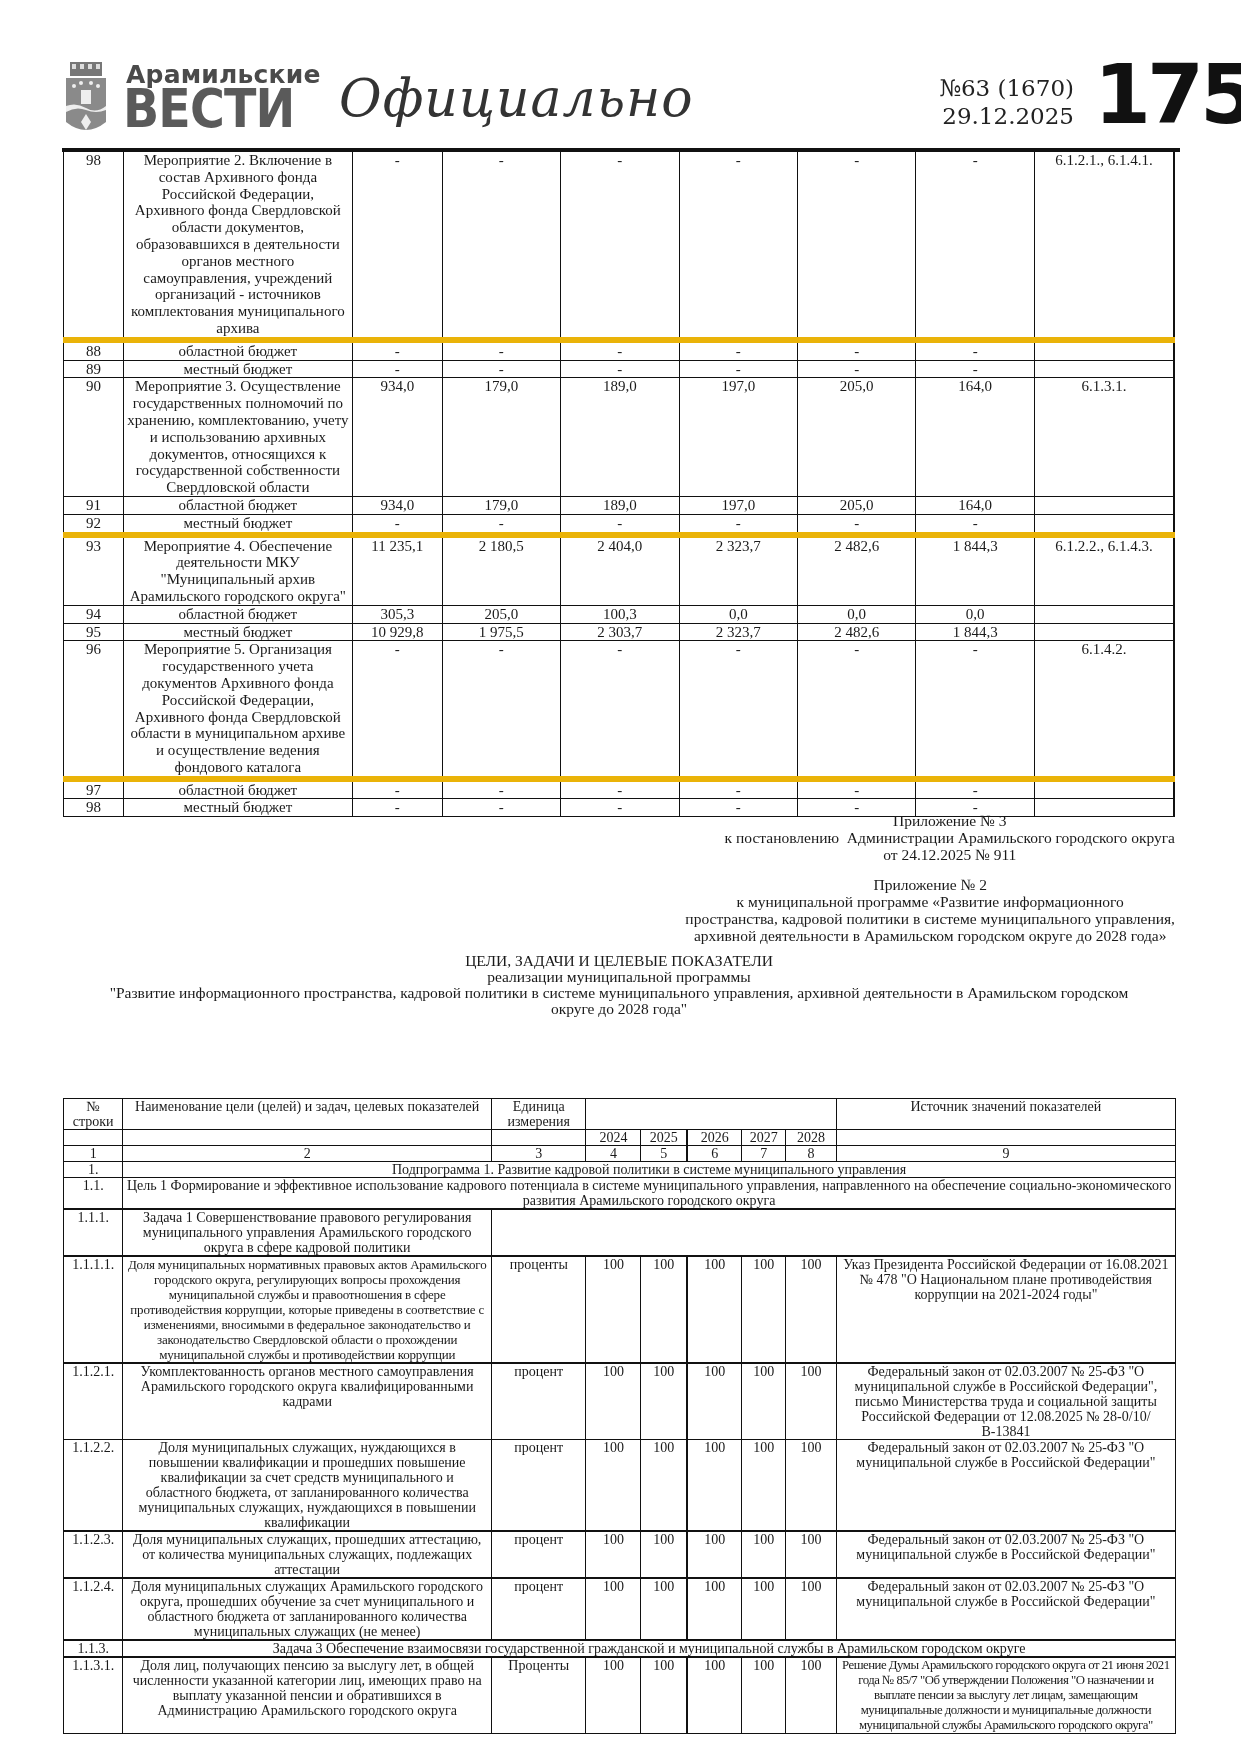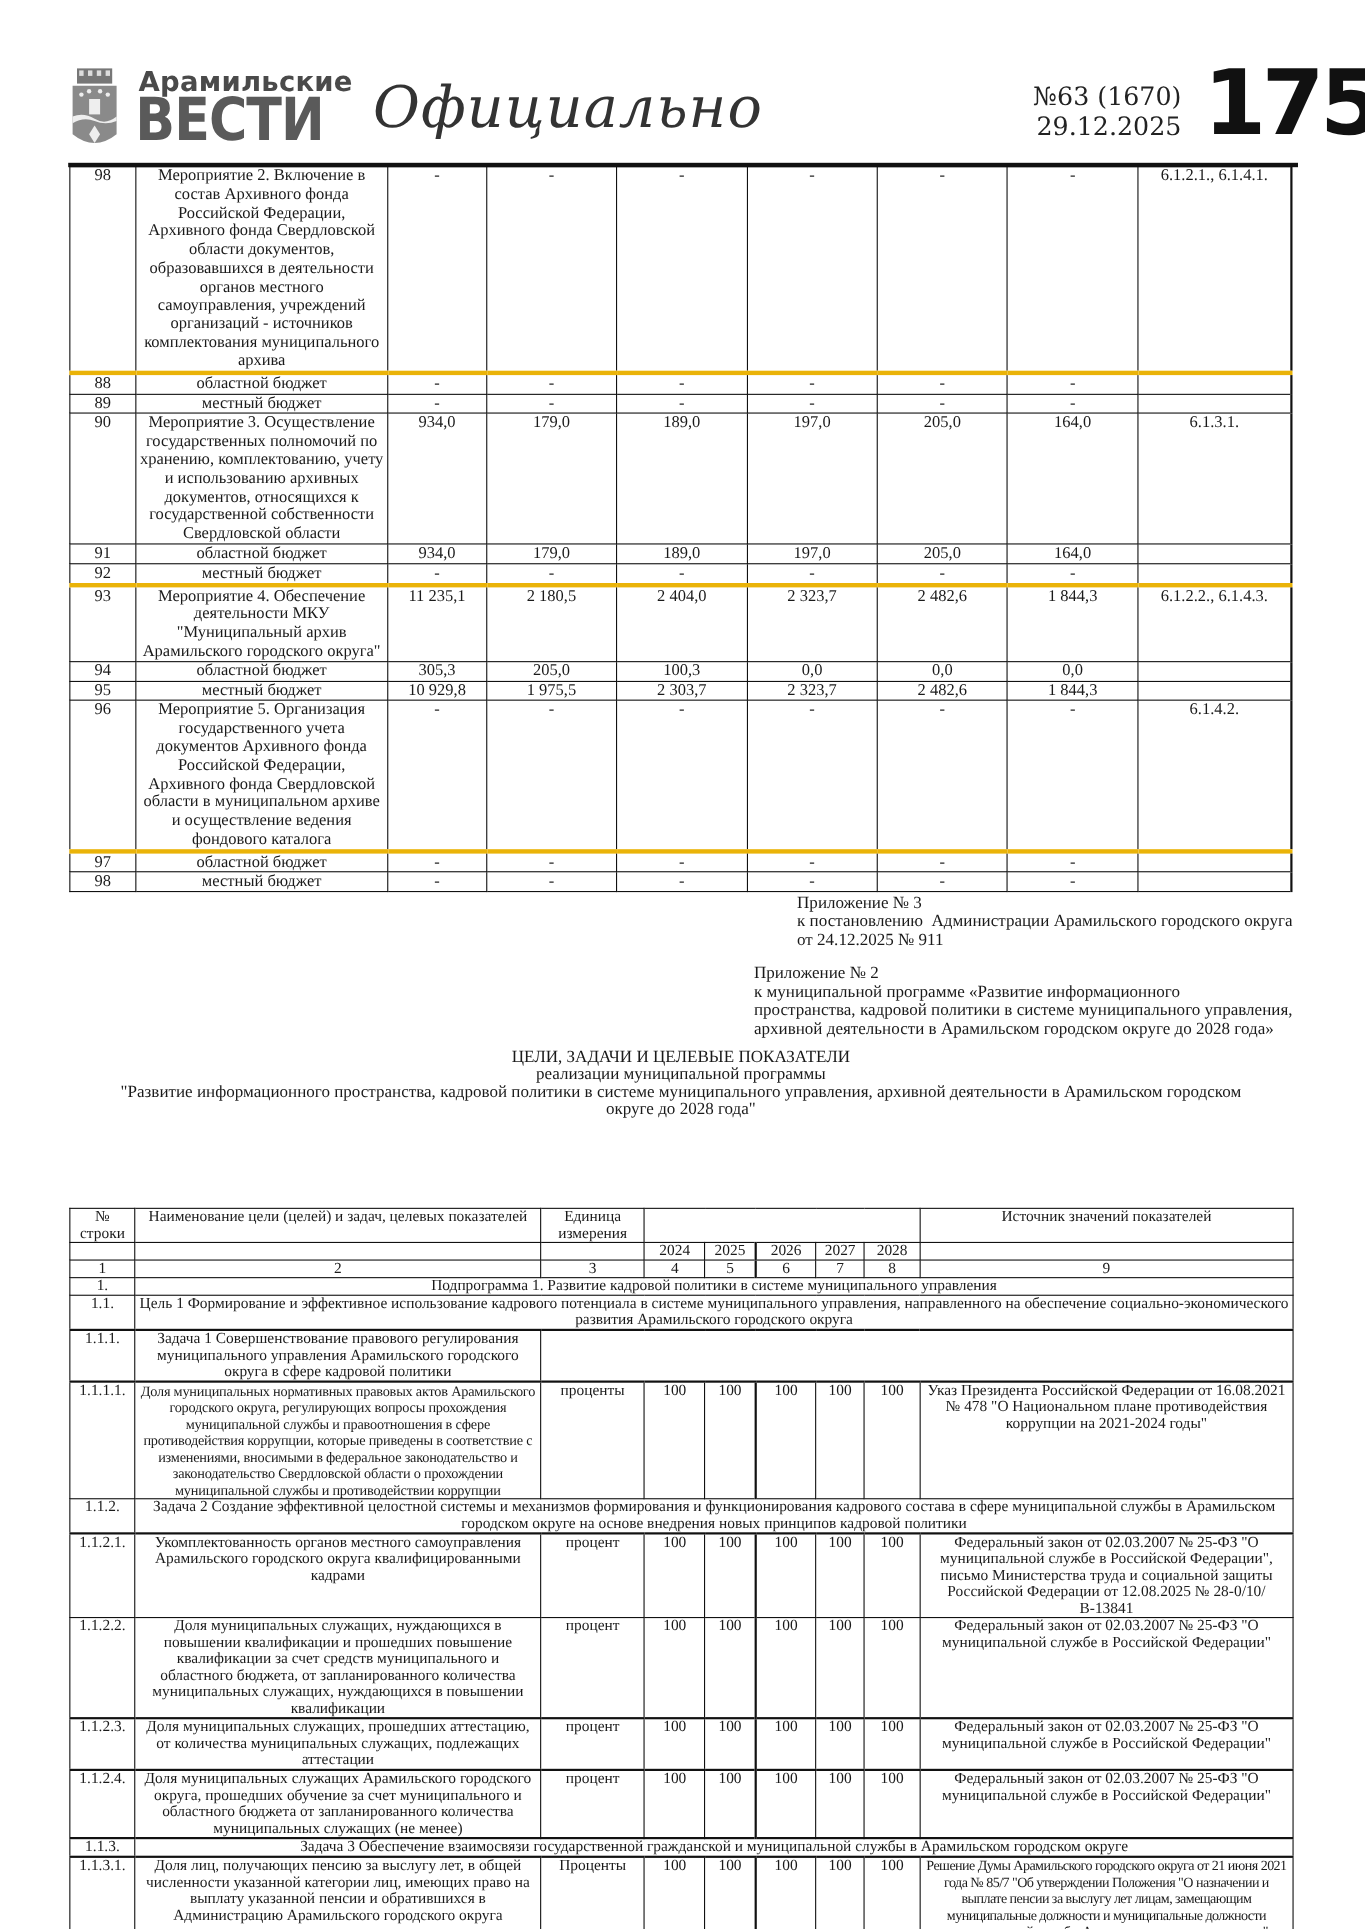--- a/index.html
+++ b/index.html
@@ -15,24 +15,24 @@
   .page-num { position: absolute; left: 1032px; top: -6px; font-family: "DejaVu Sans", sans-serif; font-weight: bold; font-size: 82px; color: #111; letter-spacing: -4px; line-height: 1; }
   .head-rule { position: absolute; left: 62px; top: 148px; width: 1118px; height: 4px; background: #111; }
 
   table { border-collapse: collapse; font-family: "Liberation Serif", serif; }
   td { border: 1px solid #111; vertical-align: top; text-align: center; padding: 0 3px; line-height: 16.5px; font-size: 15px; }
 
   
   .t1 { position: absolute; left: 63px; top: 151px; width: 1112px; table-layout: fixed; }
   .t1 td { height: 16px; }
   .t1 td.txt { line-height: 16.8px; }
-  .t1 tr.thick td { border-top: 4px solid #eab308; }
+  .t1 tr.thick td { border-top: 6px solid #eab308; }
 
   
-  .appendix { position: absolute; right: 66px; text-align: left; font-size: 15.5px; line-height: 17px; font-family: "Liberation Serif", serif; }
+  .appendix { position: absolute; right: 66px; text-align: center; font-size: 15.5px; line-height: 17px; font-family: "Liberation Serif", serif; }
   .ap3 { top: 812px; }
   .ap2 { top: 876px; }
   .doc-title { position: absolute; left: 63px; width: 1112px; text-align: center; font-size: 15.5px; line-height: 16px; top: 953px; }
 
   
   .t2 { position: absolute; left: 63px; top: 1098px; width: 1113px; table-layout: fixed; font-size: 14px; }
   .t2 td { font-size: 14px; line-height: 15px; }
   .t2 td.narrow { font-size: 13px; line-height: 15px; letter-spacing: -0.2px; }
   .t2 tr.thick td { border-top: 2px solid #111; }
   .t2 .vthick { border-left: 2px solid #111; }
@@ -293,24 +293,20 @@
         <td>1.1.1.1.</td>
         <td class="narrow">Доля муниципальных нормативных правовых актов Арамильского городского округа, регулирующих вопросы прохождения муниципальной службы и правоотношения в сфере противодействия коррупции, которые приведены в соответствие с изменениями, вносимыми в федеральное законодательство и законодательство Свердловской области о прохождении муниципальной службы и противодействии коррупции</td>
         <td>проценты</td>
         <td>100</td>
         <td>100</td>
         <td class="vthick">100</td>
         <td>100</td>
         <td>100</td>
         <td>Указ Президента Российской Федерации от 16.08.2021 № 478 "О Национальном плане противодействия коррупции на 2021-2024 годы"</td>
       </tr>
-    <tr>
-      <td>1.1.2.</td>
-      <td colspan="8">Задача 2 Создание эффективной целостной системы и механизмов формирования и функционирования кадрового состава в сфере муниципальной службы в Арамильском городском округе на основе внедрения новых принципов кадровой политики</td>
-    </tr>
     <tr class="thick">
         <td>1.1.2.1.</td>
         <td>Укомплектованность органов местного самоуправления Арамильского городского округа квалифицированными кадрами</td>
         <td>процент</td>
         <td>100</td>
         <td>100</td>
         <td class="vthick">100</td>
         <td>100</td>
         <td>100</td>
         <td>Федеральный закон от 02.03.2007 № 25-ФЗ "О муниципальной службе в Российской Федерации", письмо Министерства труда и социальной защиты Российской Федерации от 12.08.2025 № 28-0/10/В-13841</td>

